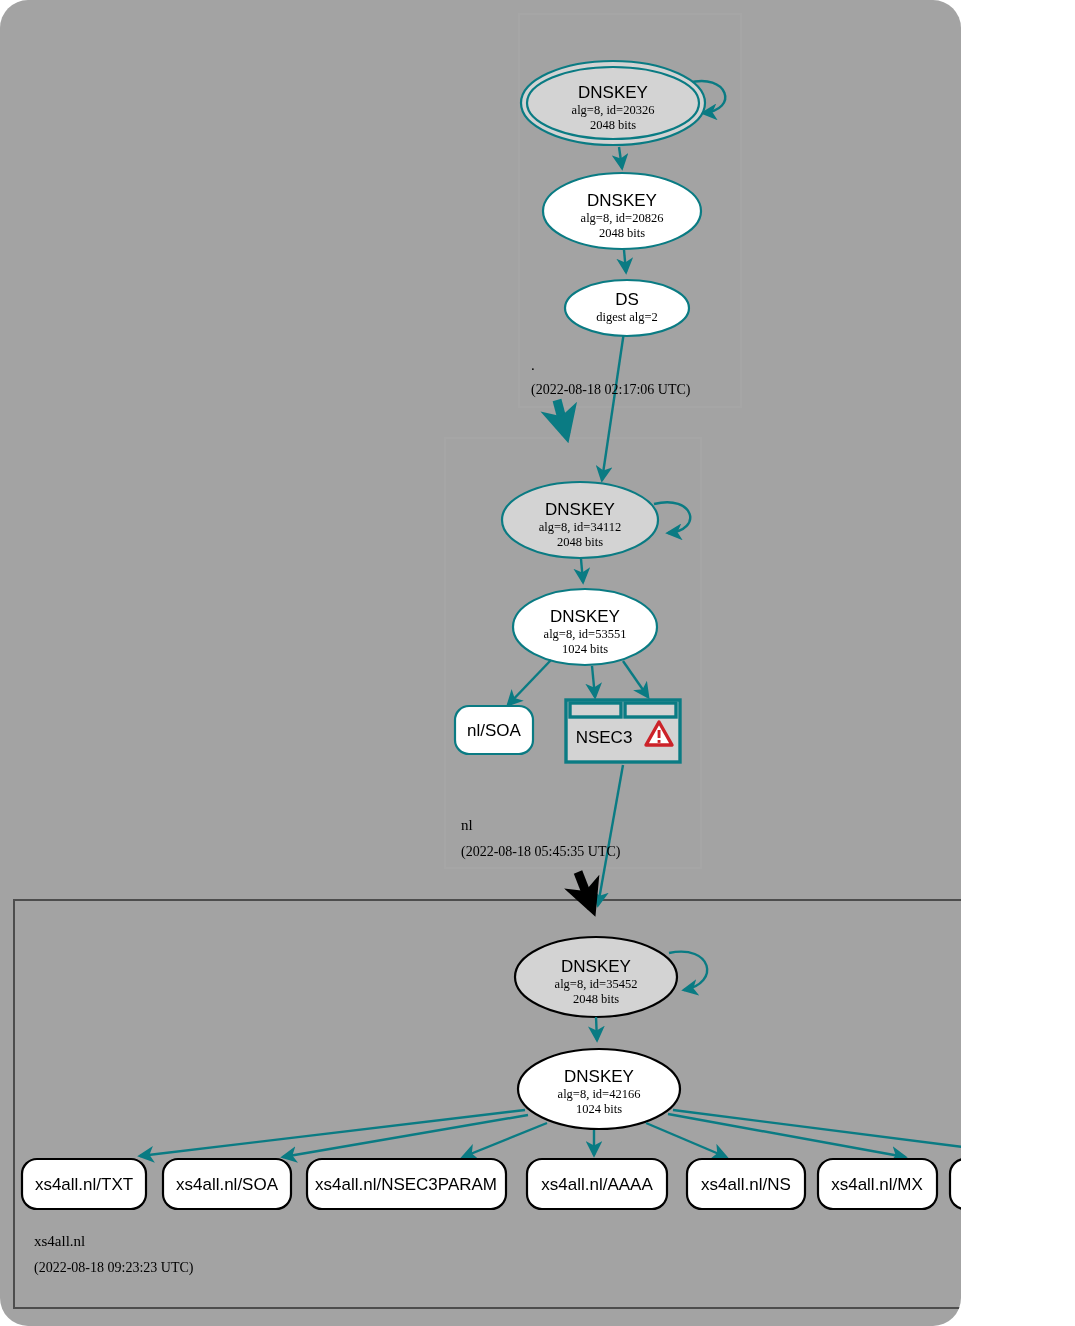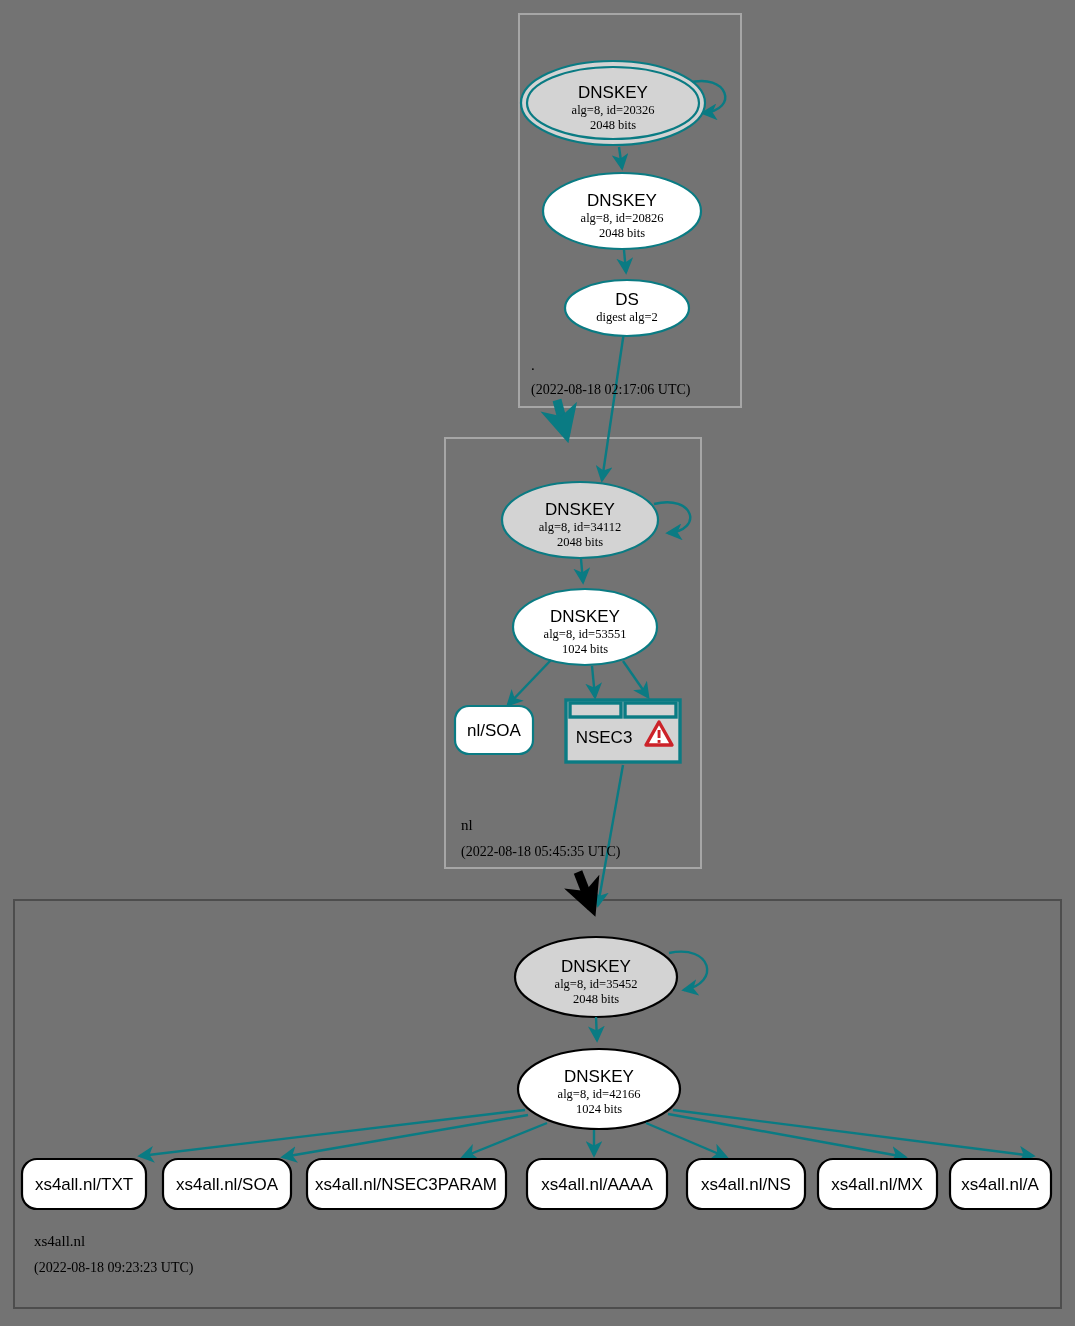--- a/index.html
+++ b/index.html
@@ -5,24 +5,25 @@
   html, body {
     margin: 0;
     padding: 0;
     background: #ffffff;
   }
   body {
     font-family: "Liberation Sans", sans-serif;
   }
   #canvas {
     position: relative;
-    width: 1075px;
+    width: 961px;
     height: 1326px;
-    background: #737373;
+    background: #a3a3a3;
     overflow: hidden;
+    border-radius: 28px;
   }
   svg#diagram {
     display: block;
     width: 1075px;
     height: 1326px;
   }
   .zone-box {
     fill: none;
     stroke: #a6a6a6;
     stroke-width: 2;

